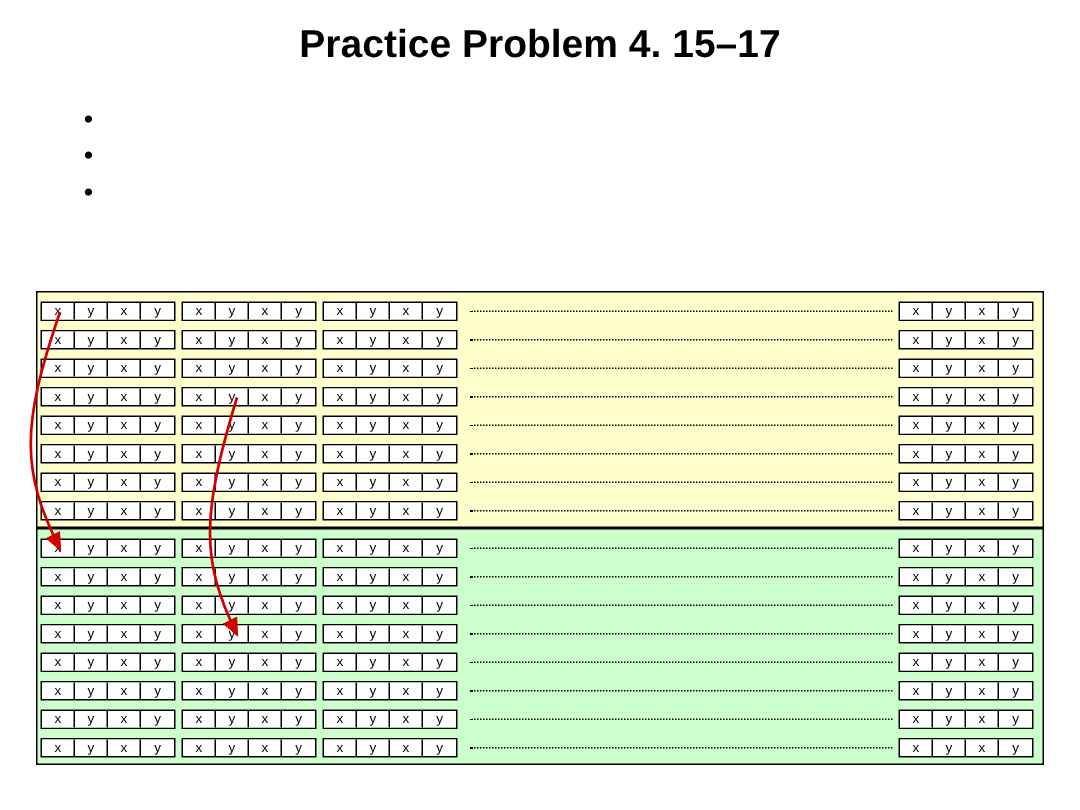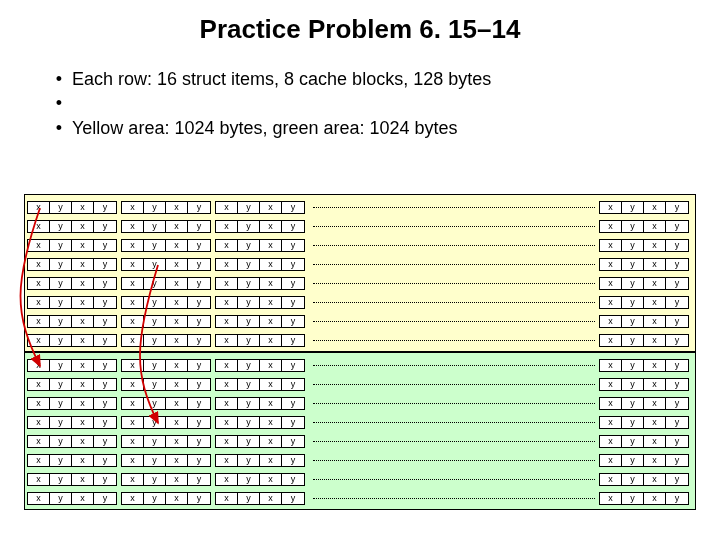--- a/index.html
+++ b/index.html
@@ -84,33 +84,31 @@
     top: 194px;
     width: 672px;
     height: 340px;
     pointer-events: none;
     overflow: visible;
   }
 </style>
 </head>
 <body>
 
-<div class="title">Practice Problem 6. 15–14</div>
+<div class="title">Practice Problem 4. 15–17</div>
 
 <div class="bullets">
   <div class="row">
     <div class="dot">•</div>
-    <div>Each row: 16 struct items, 8 cache blocks, 128 bytes</div>
   </div>
   <div class="row">
     <div class="dot">•</div>
   </div>
   <div class="row">
     <div class="dot">•</div>
-    <div>Yellow area: 1024 bytes, green area: 1024 bytes</div>
   </div>
 </div>
 
 <div class="grid-area" id="grid-area">
     <div class="zone yellow">
       <div class="grid-row">
         <div class="block">
           <div class="cell">x</div>
           <div class="cell">y</div>
           <div class="cell">x</div>

